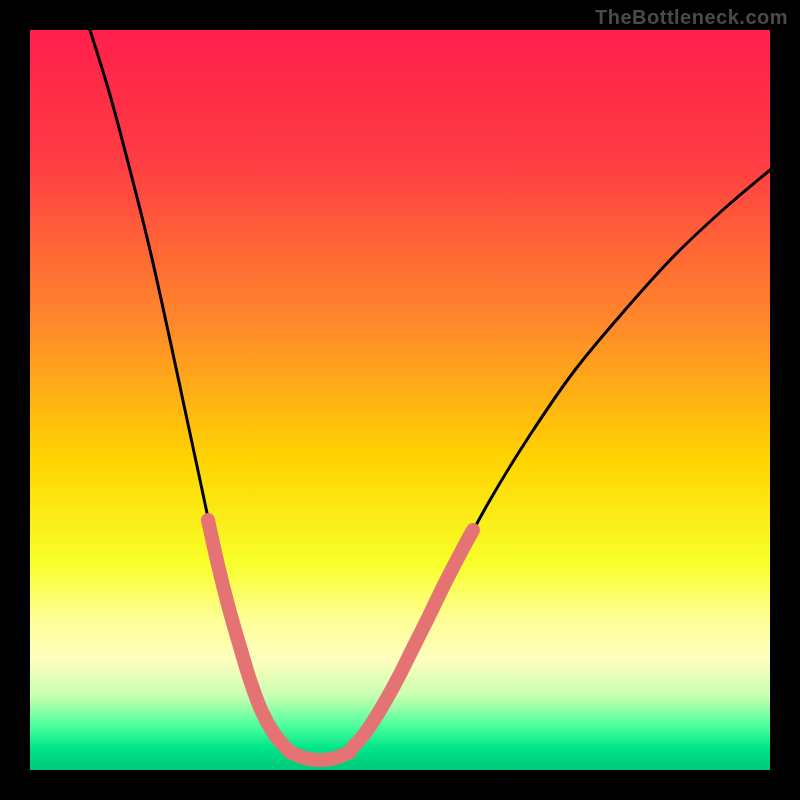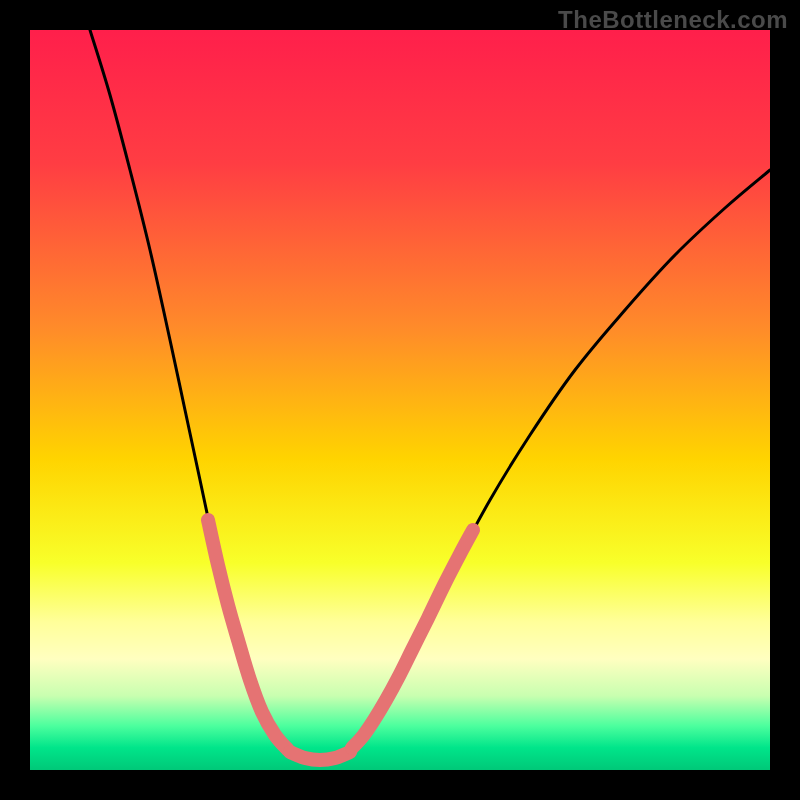--- a/index.html
+++ b/index.html
@@ -8,21 +8,21 @@
     position: relative;
     width: 800px;
     height: 800px;
     background: #000;
   }
   .watermark {
     position: absolute;
     top: 6px;
     right: 12px;
     font-family: Arial, Helvetica, sans-serif;
-    font-size: 24px;
+    font-size: 20px;
     font-weight: 600;
     color: #4a4a4a;
     letter-spacing: 0.5px;
     z-index: 10;
   }
   .plot-area {
     position: absolute;
     left: 30px;
     top: 30px;
     width: 740px;

